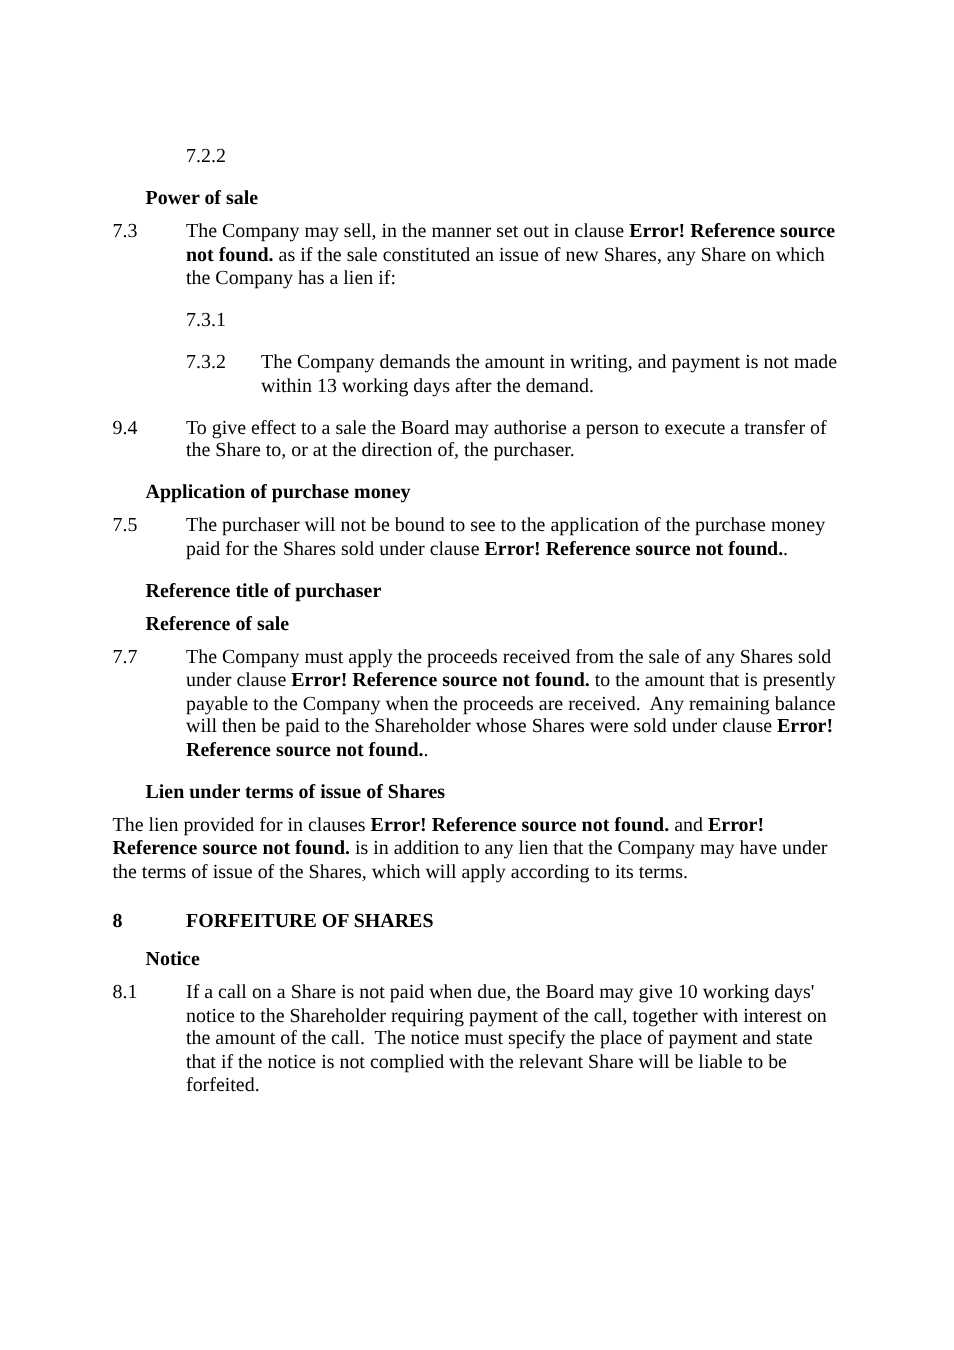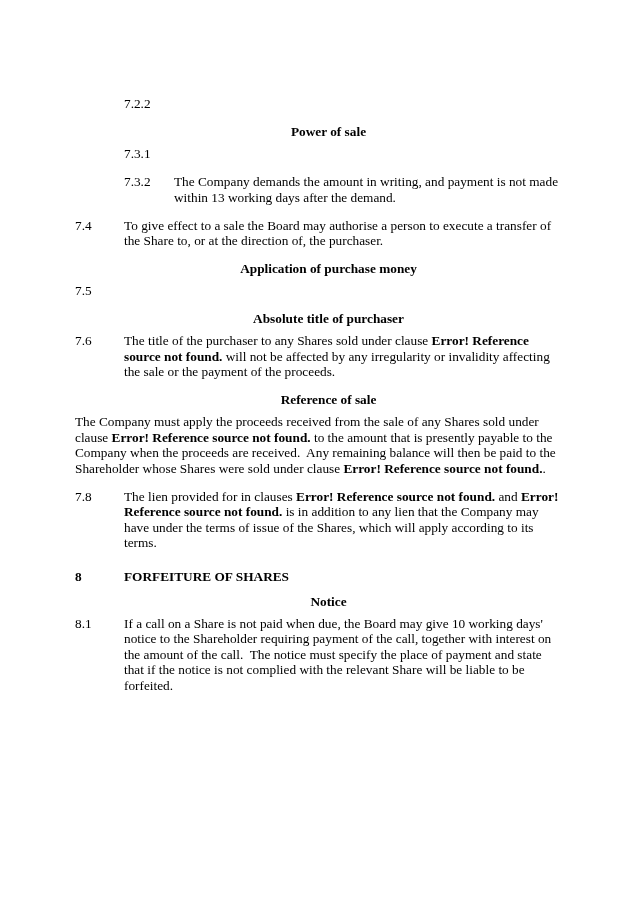--- a/index.html
+++ b/index.html
@@ -10,67 +10,69 @@
     font-family:"Liberation Serif","DejaVu Serif",serif;
     font-size:13.3px;line-height:15.5px;color:#000;
     overflow:hidden;
   }
   .doc-body{
     position:absolute;left:75px;top:96px;width:485px;
   }
   .block{display:flex;margin:0 0 12.5px 0;text-align:left;}
   .block .num{flex:0 0 49px;}
   .subclause .num{margin-left:49px;flex:0 0 50px;}
-  .heading{margin-left:22px;font-weight:bold;margin-bottom:6.5px;display:block;text-align:center;}
+  .heading{margin-left:22px;font-weight:bold;margin-bottom:6.5px;display:block;}
   .section{font-weight:bold;margin-top:18px;margin-bottom:9.5px;}
   .text{flex:1 1 auto;white-space:pre-wrap;}
   .text b{font-weight:bold;}
   .footer{
     position:absolute;left:75px;top:837px;width:485px;
     border-top:1.4px solid #7a7a7a;
     padding-top:3px;
     display:flex;justify-content:space-between;
     font-size:10.7px;line-height:13px;color:#111;
   }
 </style>
 </head>
 <body>
 
 <div class="page">
   <div class="doc-body">
       <div class="block subclause">
         <span class="num">7.2.2</span>
       </div>
       <div class="block heading"><span class="text"><b>Power of sale</b></span></div>
+      <div class="block clause">
+        <span class="num">7.3</span>
+        <span class="text">The Company may sell, in the manner set out in clause <b>Error! Reference source not found.</b> as if the sale constituted an issue of new Shares, any Share on which the Company has a lien if:</span>
+      </div>
       <div class="block subclause">
         <span class="num">7.3.1</span>
       </div>
       <div class="block subclause">
         <span class="num">7.3.2</span>
         <span class="text">The Company demands the amount in writing, and payment is not made within 13 working days after the demand.</span>
       </div>
       <div class="block clause">
-        <span class="num">7.4</span>
+        <span class="num">9.4</span>
         <span class="text">To give effect to a sale the Board may authorise a person to execute a transfer of the Share to, or at the direction of, the purchaser.</span>
       </div>
       <div class="block heading"><span class="text"><b>Application of purchase money</b></span></div>
       <div class="block clause">
         <span class="num">7.5</span>
+        <span class="text">The purchaser will not be bound to see to the application of the purchase money paid for the Shares sold under clause <b>Error! Reference source not found.</b>.</span>
       </div>
-      <div class="block heading"><span class="text"><b>Absolute title of purchaser</b></span></div>
-      <div class="block clause">
-        <span class="num">7.6</span>
-        <span class="text">The title of the purchaser to any Shares sold under clause <b>Error! Reference source not found.</b> will not be affected by any irregularity or invalidity affecting the sale or the payment of the proceeds.</span>
-      </div>
+      <div class="block heading"><span class="text"><b>Reference title of purchaser</b></span></div>
       <div class="block heading"><span class="text"><b>Reference of sale</b></span></div>
       <div class="block clause">
+        <span class="num">7.7</span>
         <span class="text">The Company must apply the proceeds received from the sale of any Shares sold under clause <b>Error! Reference source not found.</b> to the amount that is presently payable to the Company when the proceeds are received.  Any remaining balance will then be paid to the Shareholder whose Shares were sold under clause <b>Error! Reference source not found.</b>.</span>
       </div>
+      <div class="block heading"><span class="text"><b>Lien under terms of issue of Shares</b></span></div>
       <div class="block clause">
-        <span class="num">7.8</span>
         <span class="text">The lien provided for in clauses <b>Error! Reference source not found.</b> and <b>Error! Reference source not found.</b> is in addition to any lien that the Company may have under the terms of issue of the Shares, which will apply according to its terms.</span>
       </div>
       <div class="block section">
         <span class="num">8</span>
         <span class="text"><b>FORFEITURE OF SHARES</b></span>
       </div>
       <div class="block heading"><span class="text"><b>Notice</b></span></div>
       <div class="block clause">
         <span class="num">8.1</span>
         <span class="text">If a call on a Share is not paid when due, the Board may give 10 working days' notice to the Shareholder requiring payment of the call, together with interest on the amount of the call.  The notice must specify the place of payment and state that if the notice is not complied with the relevant Share will be liable to be forfeited.</span>

